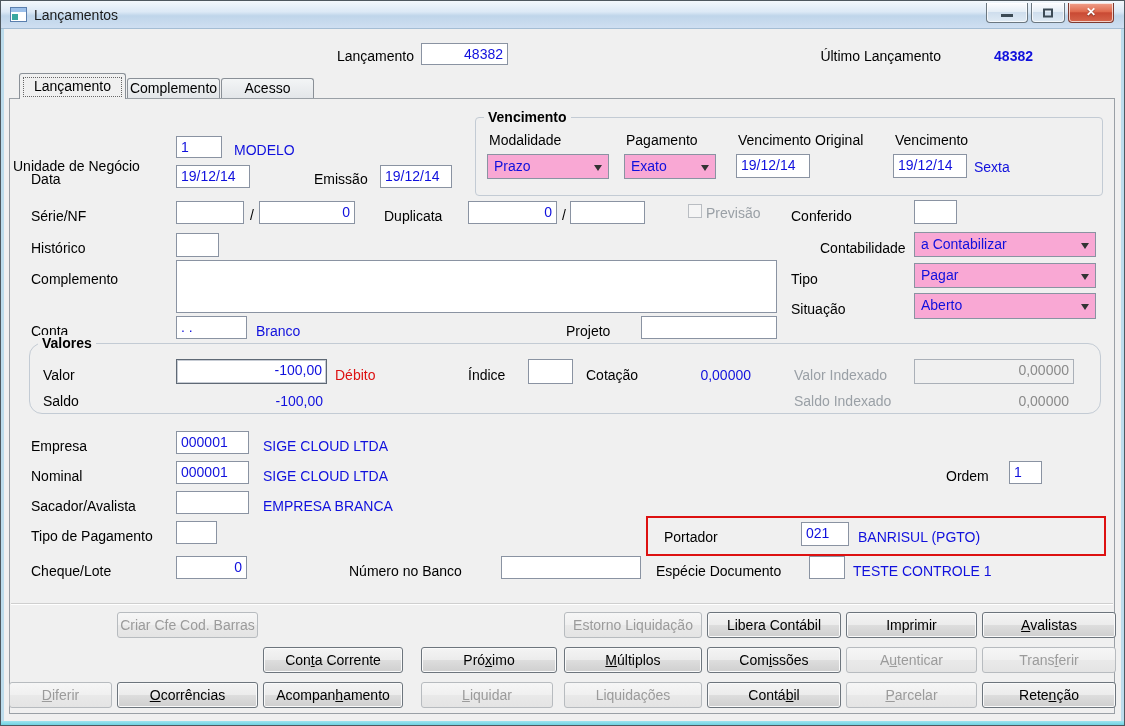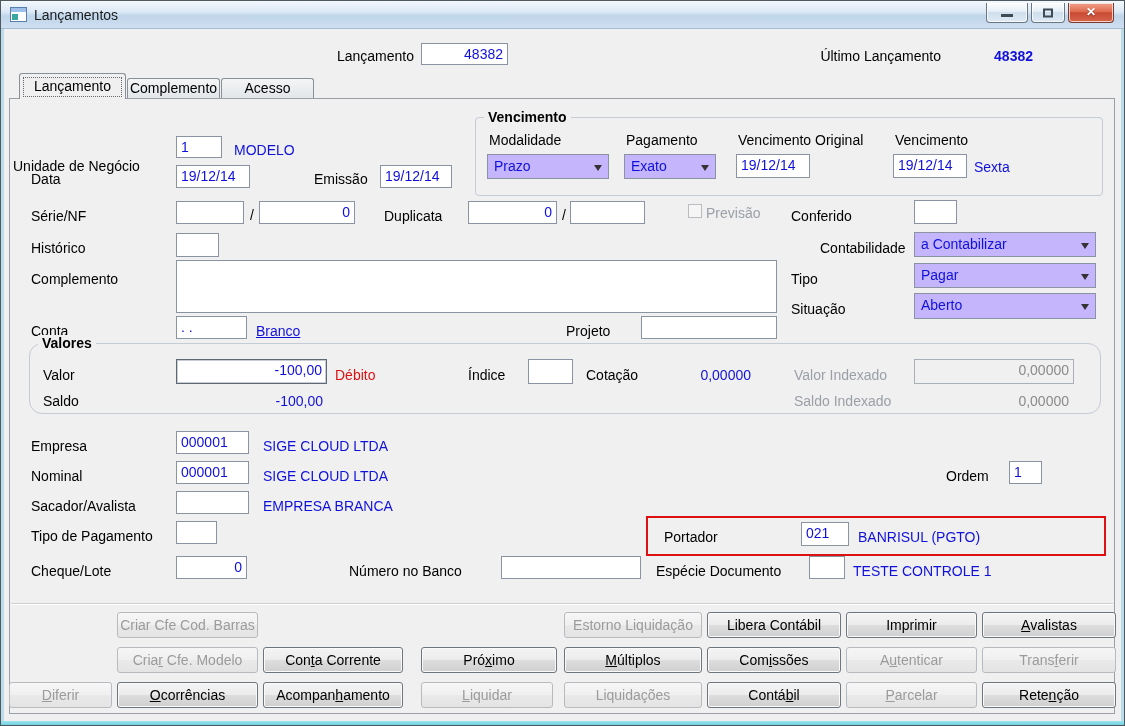--- a/index.html
+++ b/index.html
@@ -33,21 +33,21 @@
   .fld{position:absolute;background:#fff;border:1px solid #8a93a2;font-size:14px;
        color:var(--accent-blue,#1010dd);padding:2px 4px;white-space:nowrap;overflow:hidden;line-height:17px;}
   .fld.right{text-align:right;}
   .fld.dis{background:#f0f0f0;color:#8a8a8a;border-color:#aab0b8;}
   .fld.heavy{border-color:#5f6975;box-shadow:0 0 0 1px #c7ccd4 inset;}
   .freeval{position:absolute;font-size:14px;white-space:nowrap;line-height:16px;color:var(--accent-blue,#1010dd);}
   .freeval.r{text-align:right;}
   .freeval.gray{color:#8a8a8a;}
   .freeval.red{color:var(--alert-red,#dd1111);}
   .freeval.bold{font-weight:bold;}
-  .dd{position:absolute;background:#c4b5fd;border:1px solid #8a93a2;font-size:14px;
+  .dd{position:absolute;background:#f9a8d4;border:1px solid #8a93a2;font-size:14px;
       color:var(--accent-blue,#1010dd);padding:3px 20px 2px 6px;line-height:17px;white-space:nowrap;overflow:hidden;}
   .dd .arr{position:absolute;right:6px;top:50%;margin-top:-2px;width:0;height:0;
       border-left:4px solid transparent;border-right:4px solid transparent;border-top:6px solid #333;}
   .grp{position:absolute;border:1px solid #c3cbd4;border-radius:4px;}
   .legend{position:absolute;top:-9px;left:8px;background:#f0f0f0;padding:0 4px;
           font-size:14px;font-weight:bold;color:#000;line-height:16px;white-space:nowrap;}
   .ta{position:absolute;background:#fff;border:1px solid #8a93a2;}
   .cb{position:absolute;width:14px;height:14px;background:#f5f5f5;border:1px solid #b9bdc2;}
   .btn{position:absolute;height:26px;border:1px solid #6d757d;border-radius:3px;
        background:linear-gradient(180deg,#f4f4f4,#ececec 48%,#dddddd 52%,#cfcfcf);
@@ -166,21 +166,21 @@
     <span class="arr"></span>
   </div>
   <div class="lbl" style="left:790px;top:300px;">Situação</div>
   <div class="dd" style="left:913px;top:292px;width:182px;height:26px;">
     <span>Aberto</span>
     <span class="arr"></span>
   </div>
 
   <div class="lbl" style="left:30px;top:322px;">Conta</div>
   <div class="fld" style="left:175px;top:315px;width:71px;height:23px;">. .</div>
-  <div class="freeval" style="left:255px;top:322px;text-decoration:underline;">Branco</div>
+  <div class="freeval" style="left:255px;top:322px;">Branco</div>
   <div class="lbl" style="left:565px;top:322px;">Projeto</div>
   <div class="fld" style="left:640px;top:315px;width:136px;height:23px;"></div>
 
   <div class="grp" style="left:28px;top:342px;width:1072px;height:71px;border-radius:13px;">
     <div class="legend">Valores</div>
   </div>
   <div class="lbl" style="left:42px;top:366px;">Valor</div>
   <div class="fld right heavy" style="left:175px;top:358px;width:151px;height:25px;">-100,00</div>
   <div class="freeval red" style="left:334px;top:366px;">Débito</div>
   <div class="lbl" style="left:467px;top:366px;">Índice</div>
@@ -225,21 +225,20 @@
   <div class="freeval" style="left:852px;top:562px;">TESTE CONTROLE 1</div>
 
   <div class="sep"></div>
 
   <div class="btn dis" style="left:116px;top:611px;width:141px;">Criar Cfe Cod. Barras</div>
   <div class="btn dis" style="left:563px;top:611px;width:138px;">Estorno Liquidação</div>
   <div class="btn" style="left:845px;top:611px;width:131px;">Imprimir</div>
   <div class="btn" style="left:706px;top:611px;width:134px;">Libera Contábil</div>
   <div class="btn" style="left:981px;top:611px;width:134px;"><u>A</u>valistas</div>
 
-  <div class="btn dis" style="left:116px;top:646px;width:141px;">Cria<u>r</u> Cfe. Modelo</div>
   <div class="btn" style="left:262px;top:646px;width:140px;">Con<u>t</u>a Corrente</div>
   <div class="btn" style="left:420px;top:646px;width:136px;">Pró<u>x</u>imo</div>
   <div class="btn" style="left:706px;top:646px;width:134px;">Com<u>i</u>ssões</div>
   <div class="btn" style="left:563px;top:646px;width:138px;"><u>M</u>últiplos</div>
   <div class="btn dis" style="left:845px;top:646px;width:131px;">A<u>u</u>tenticar</div>
   <div class="btn dis" style="left:981px;top:646px;width:134px;">Trans<u>f</u>erir</div>
 
   <div class="btn dis" style="left:8px;top:681px;width:103px;"><u>D</u>iferir</div>
   <div class="btn" style="left:116px;top:681px;width:141px;"><u>O</u>corrências</div>
   <div class="btn" style="left:262px;top:681px;width:140px;">Acompan<u>h</u>amento</div>

